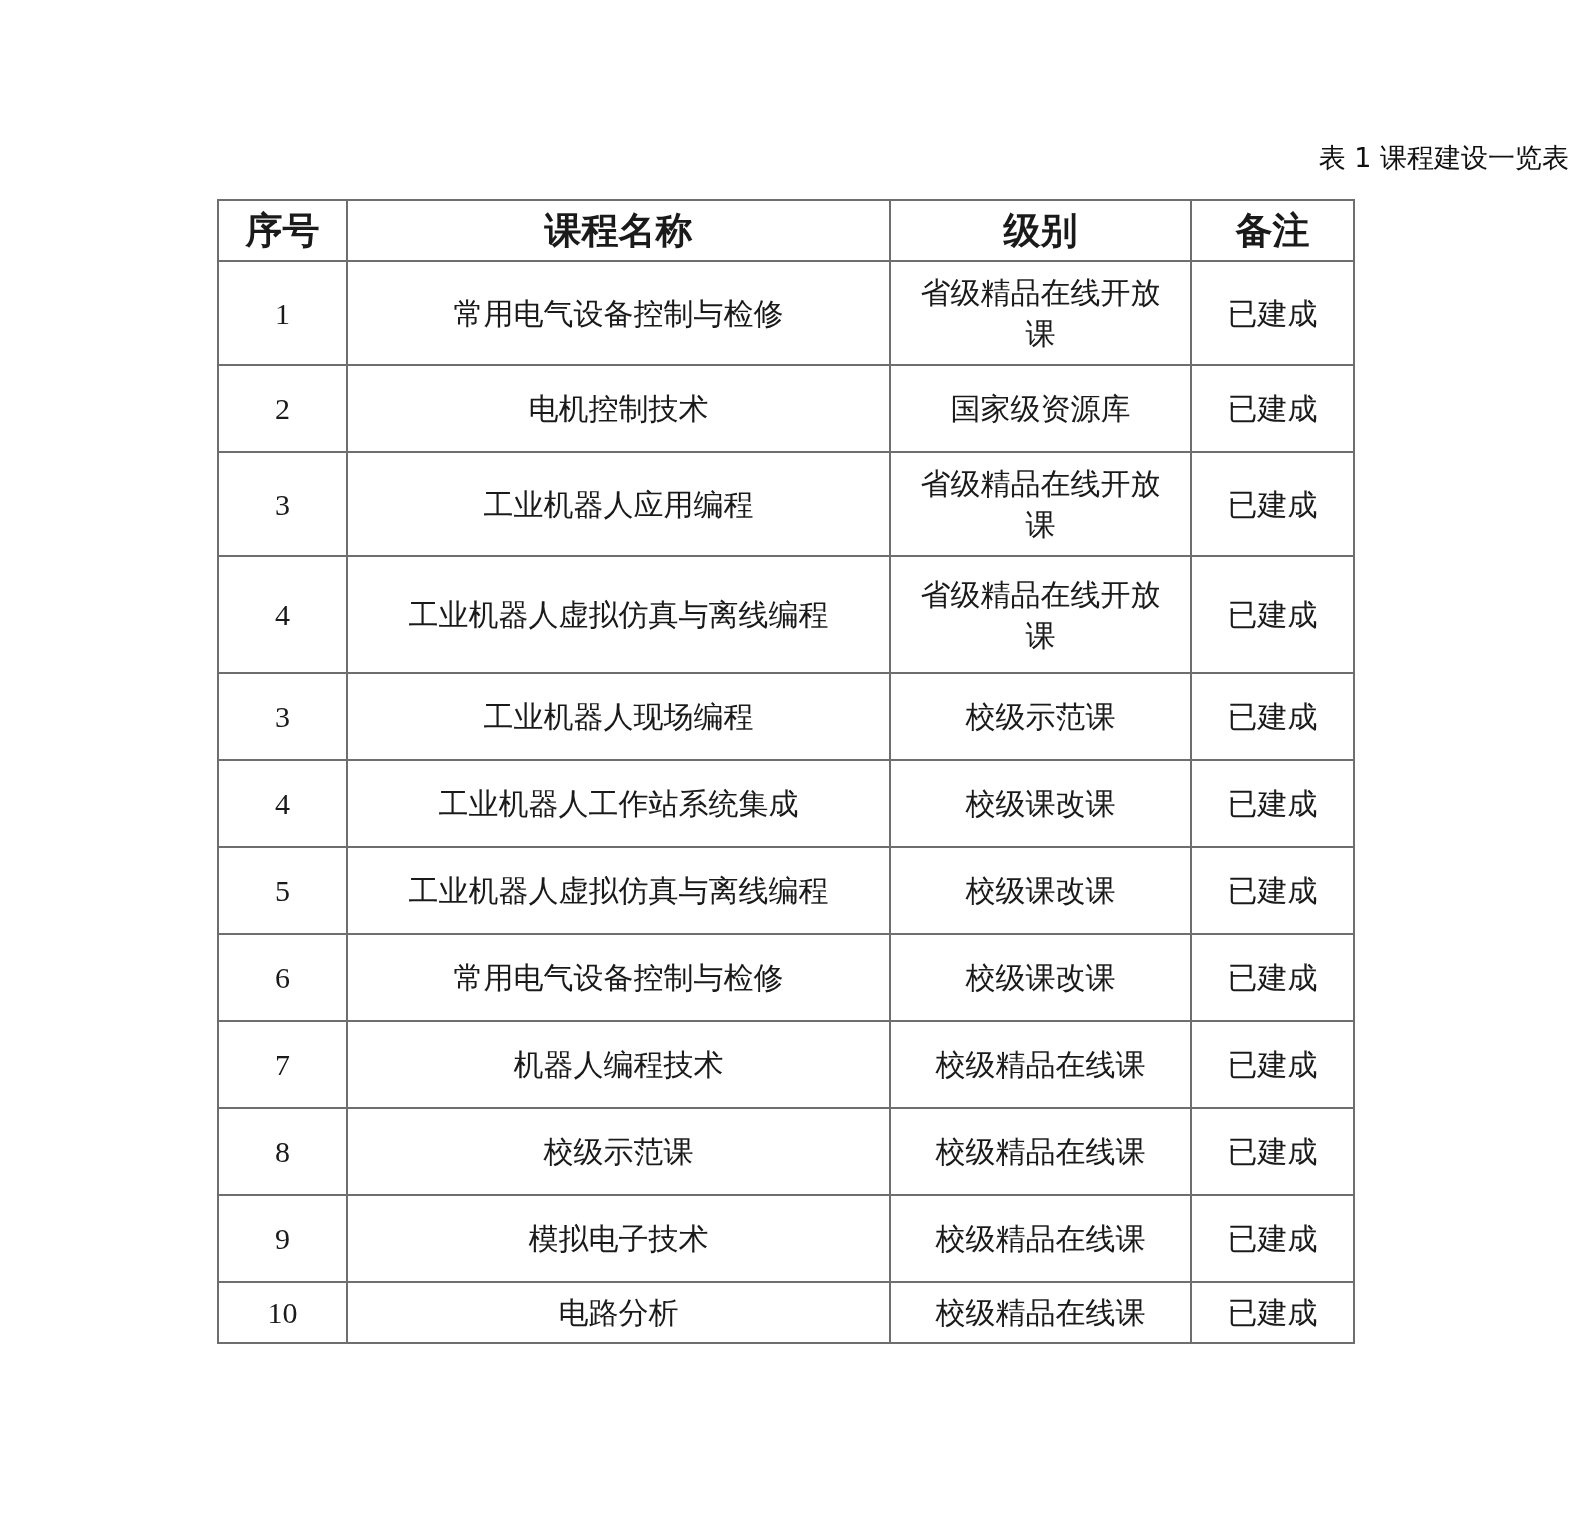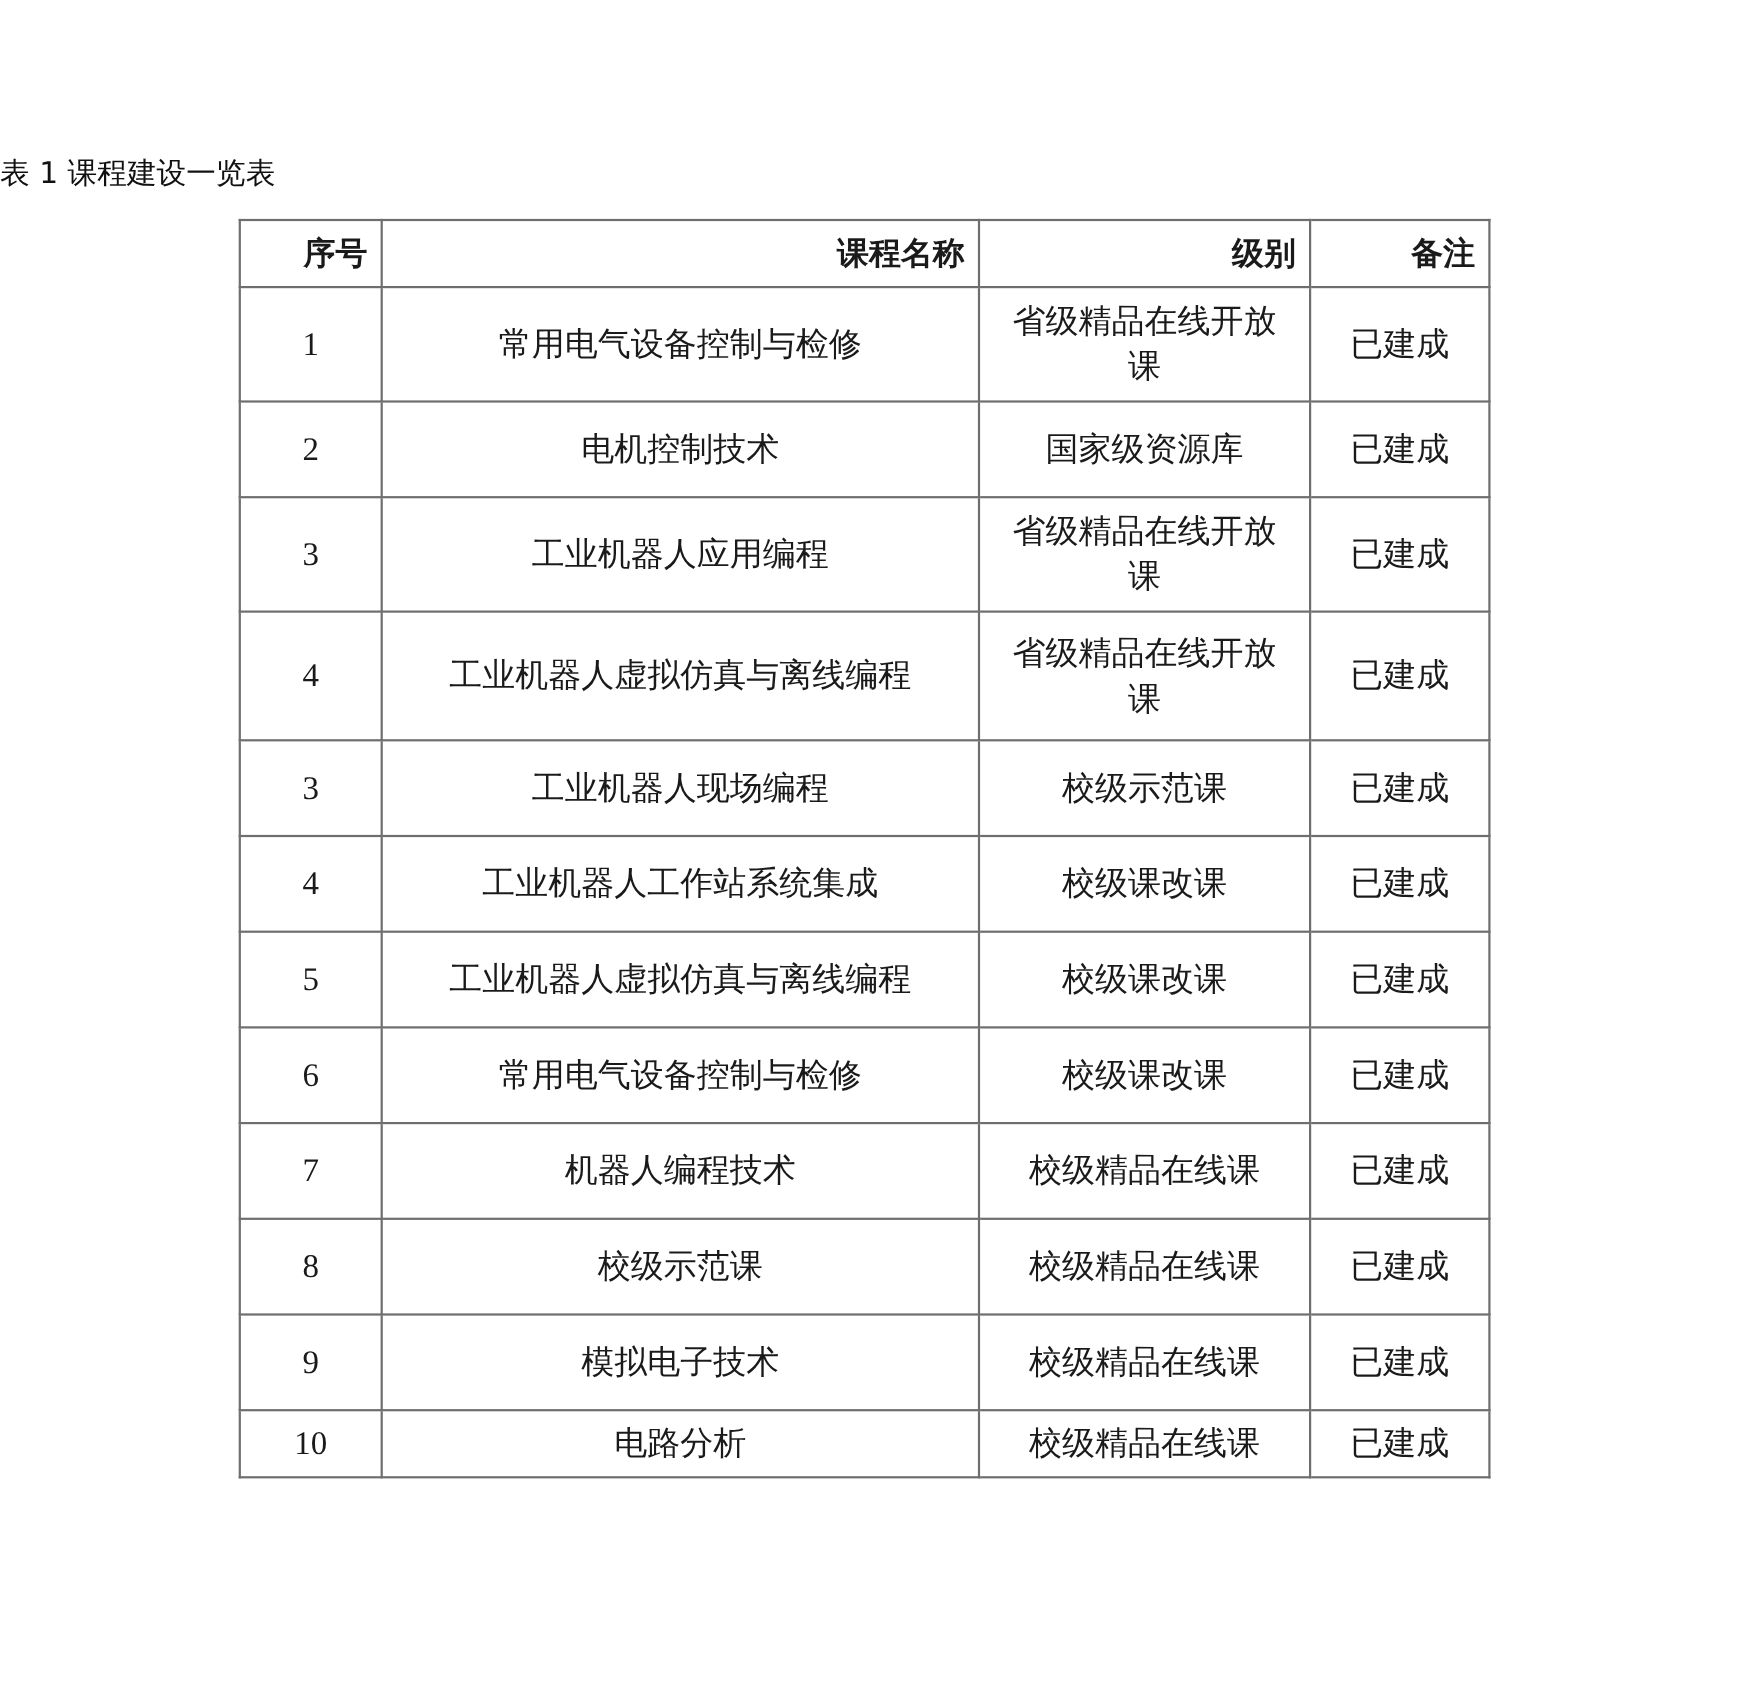--- a/index.html
+++ b/index.html
@@ -13,21 +13,21 @@
     position: relative;
     overflow: hidden;
     font-family: "DejaVu Serif", "Liberation Serif", serif;
     color: #1a1a1a;
   }
   .caption {
     position: absolute;
     top: 138px;
     left: 0;
     width: 1569px;
-    text-align: left;
+    text-align: right;
     font-family: "DejaVu Sans", "Liberation Sans", sans-serif;
     font-size: 27px;
     line-height: 40px;
     color: #111;
   }
   table.course-table {
     position: absolute;
     top: 199px;
     left: 217px;
     border-collapse: collapse;
@@ -40,25 +40,24 @@
     vertical-align: middle;
     padding: 0 12px;
     font-size: 30px;
     line-height: 41px;
     font-weight: normal;
     color: #1a1a1a;
   }
   .course-table th {
     font-family: "DejaVu Sans", "Liberation Sans", sans-serif;
     font-weight: bold;
-    font-size: 29px;
+    font-size: 37px;
     height: 59px;
     padding-top: 0;
     padding-bottom: 0;
-    text-align: right;
   }
   .course-table td.num {
     font-family: "Liberation Serif", "DejaVu Serif", serif;
     font-size: 30px;
   }
   .course-table td.level {
     padding: 0 18px;
   }
   col.c1 { width: 129px; }
   col.c2 { width: 543px; }

